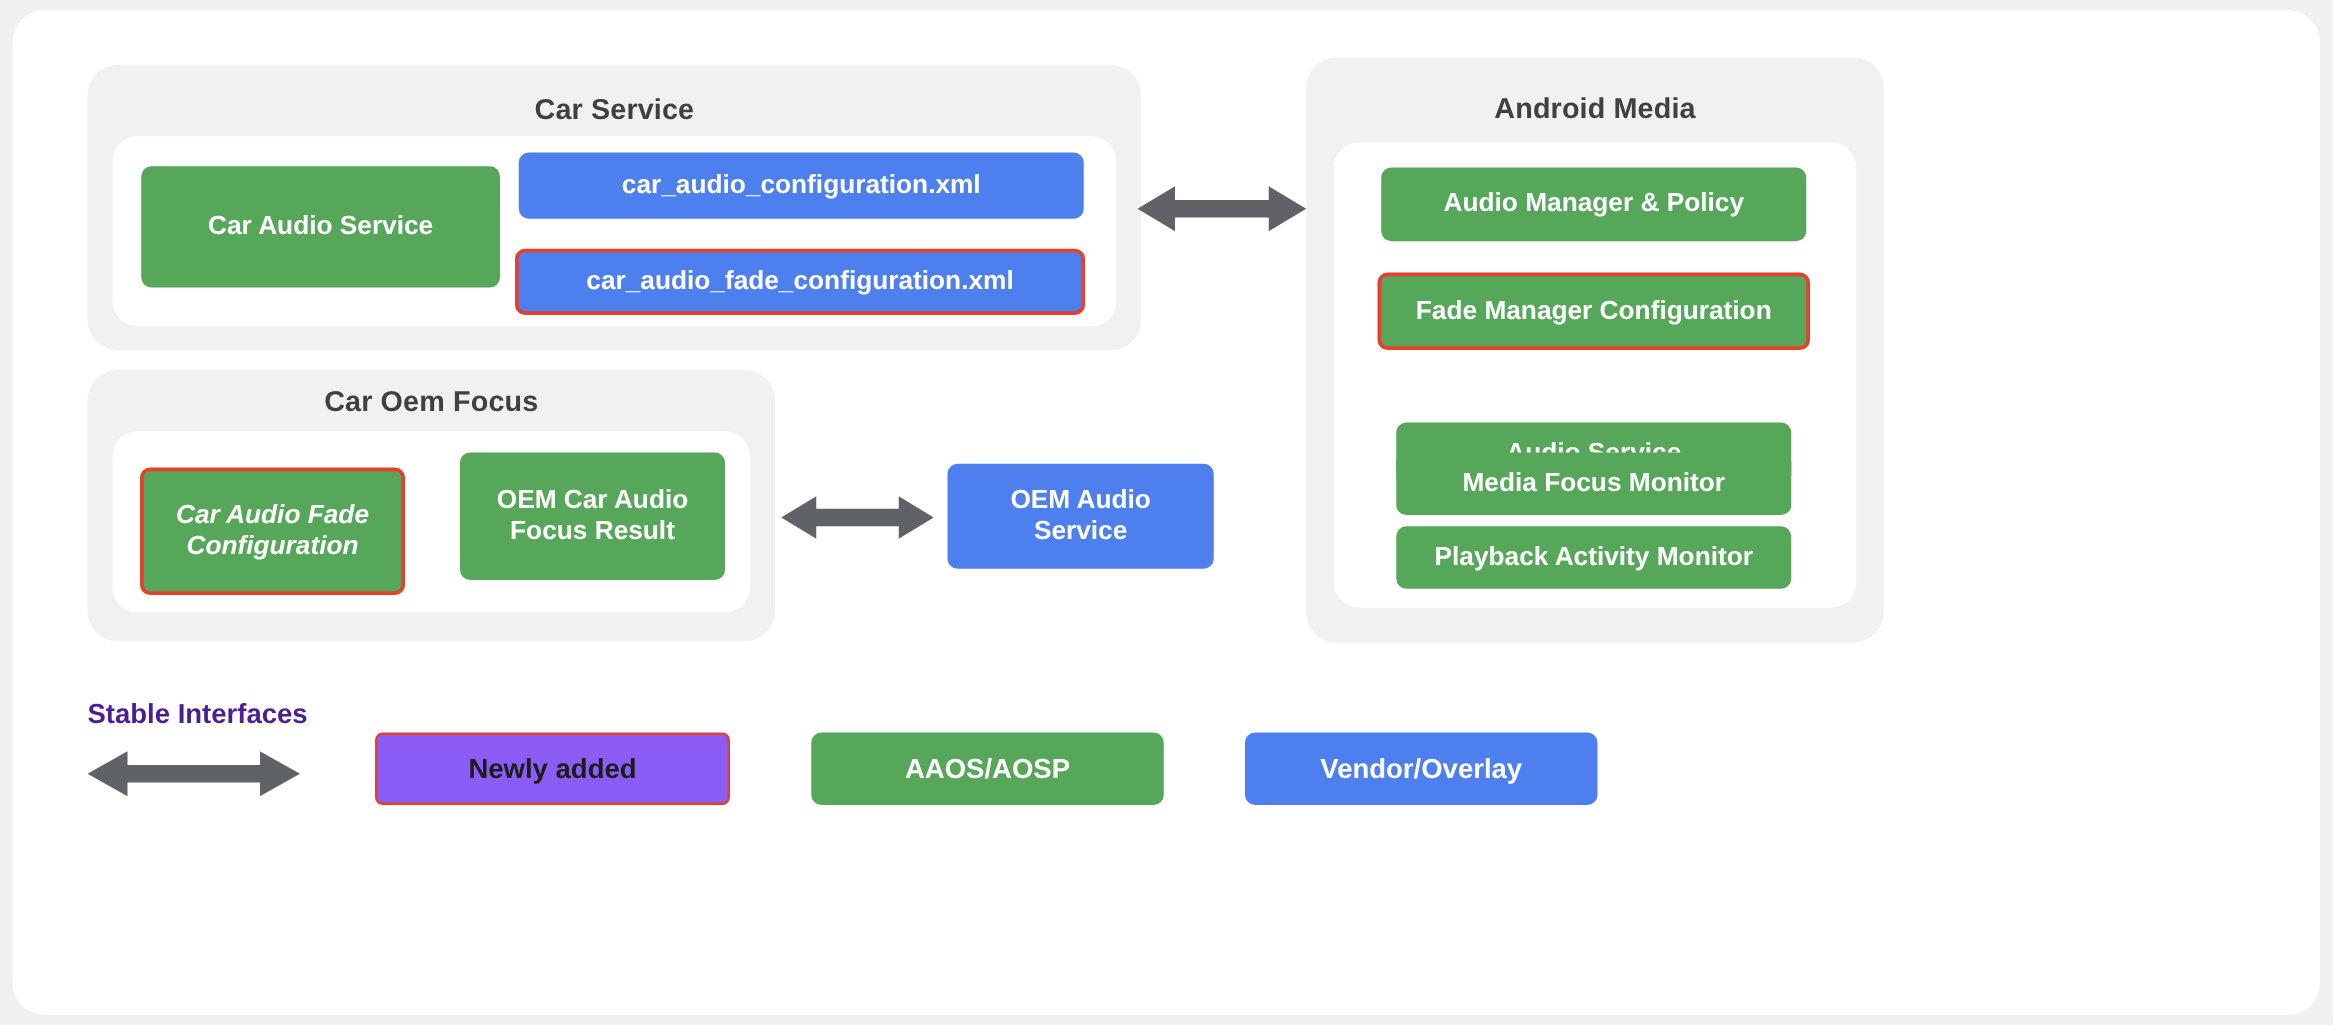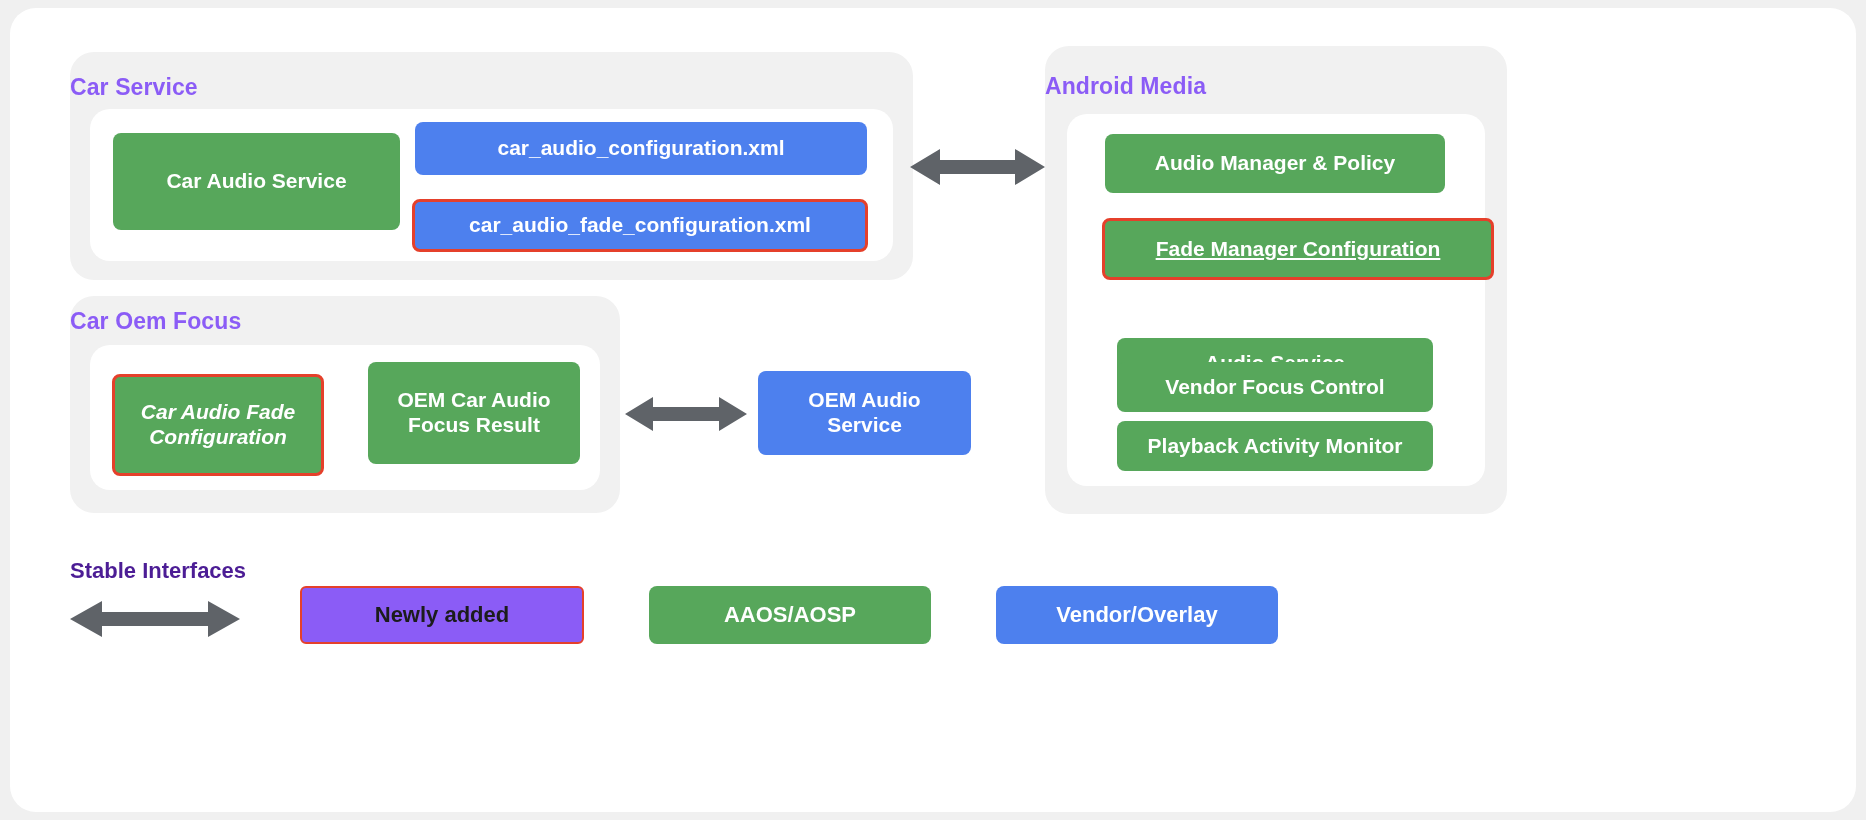--- a/index.html
+++ b/index.html
@@ -38,24 +38,24 @@
   .group {
     position: absolute;
     background: #f1f1f1;
     border-radius: 24px;
     box-sizing: border-box;
   }
   .group-title {
     position: absolute;
     left: 0;
     width: 100%;
-    text-align: left;
+    text-align: center;
     font-size: 23px;
     font-weight: bold;
-    color: #8b5cf6;
+    color: #404040;
     letter-spacing: 0.1px;
   }
   
   .well {
     position: absolute;
     background: #ffffff;
     border-radius: 20px;
     box-sizing: border-box;
   }
 
@@ -138,30 +138,30 @@
     </div>
 
     <div class="group" style="left:1035px; top:38px; width:462px; height:468px;">
       <div class="group-title" style="top:27px;">Android Media</div>
       <div class="well" style="left:22px; top:68px; width:418px; height:372px;">
 
         <div class="node green" style="left:38px; top:20px; width:340px; height:59px; font-size:21px;">
           <span>Audio Manager &amp; Policy</span>
         </div>
 
-        <div class="node green newly" style="left:35px; top:92px; width:392px; height:62px; font-size:21px;text-decoration:underline;">
+        <div class="node green newly" style="left:35px; top:92px; width:346px; height:62px; font-size:21px;">
           <span>Fade Manager Configuration</span>
         </div>
 
         <div class="node green" style="left:50px; top:188px; width:316px; height:50px; font-size:21px;margin-top:36px;">
           <span>Audio Service</span>
         </div>
 
         <div class="node green" style="left:50px; top:248px; width:316px; height:50px; font-size:21px;">
-          <span>Vendor Focus Control</span>
+          <span>Media Focus Monitor</span>
         </div>
 
         <div class="node green" style="left:50px; top:307px; width:316px; height:50px; font-size:21px;">
           <span>Playback Activity Monitor</span>
         </div>
 
       </div>
     </div>
 
     <div class="node blue" style="left:748px; top:363px; width:213px; height:84px; flex-direction:column;">

